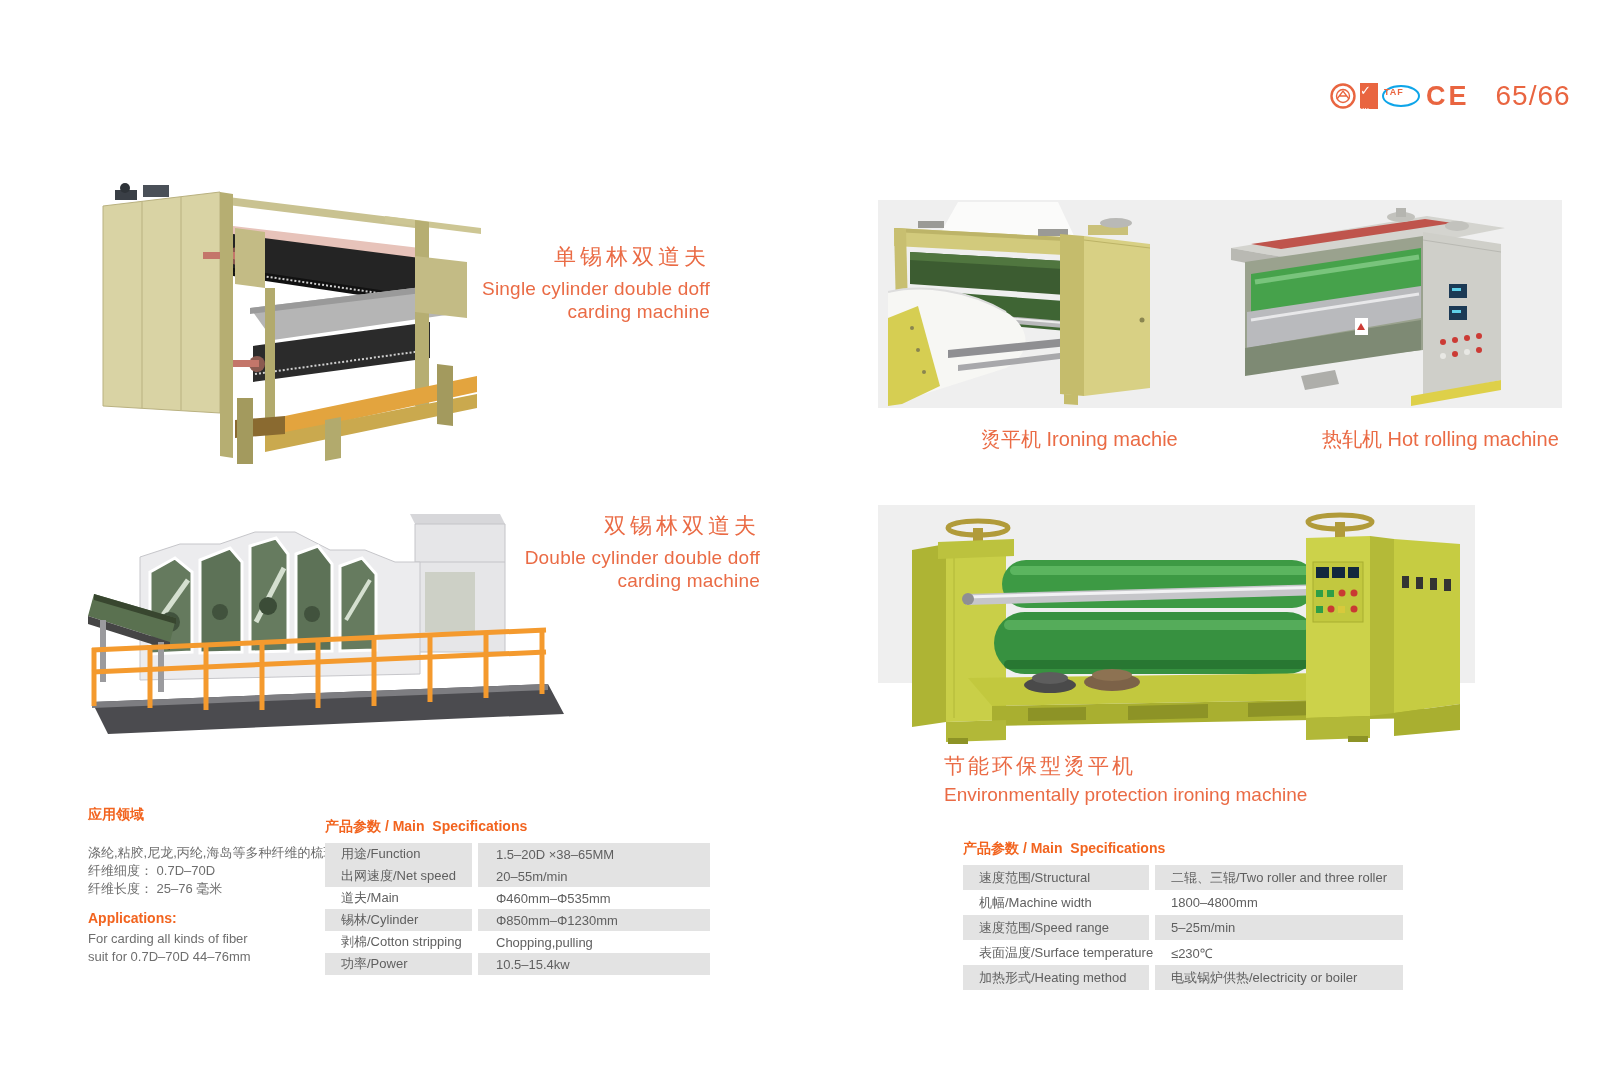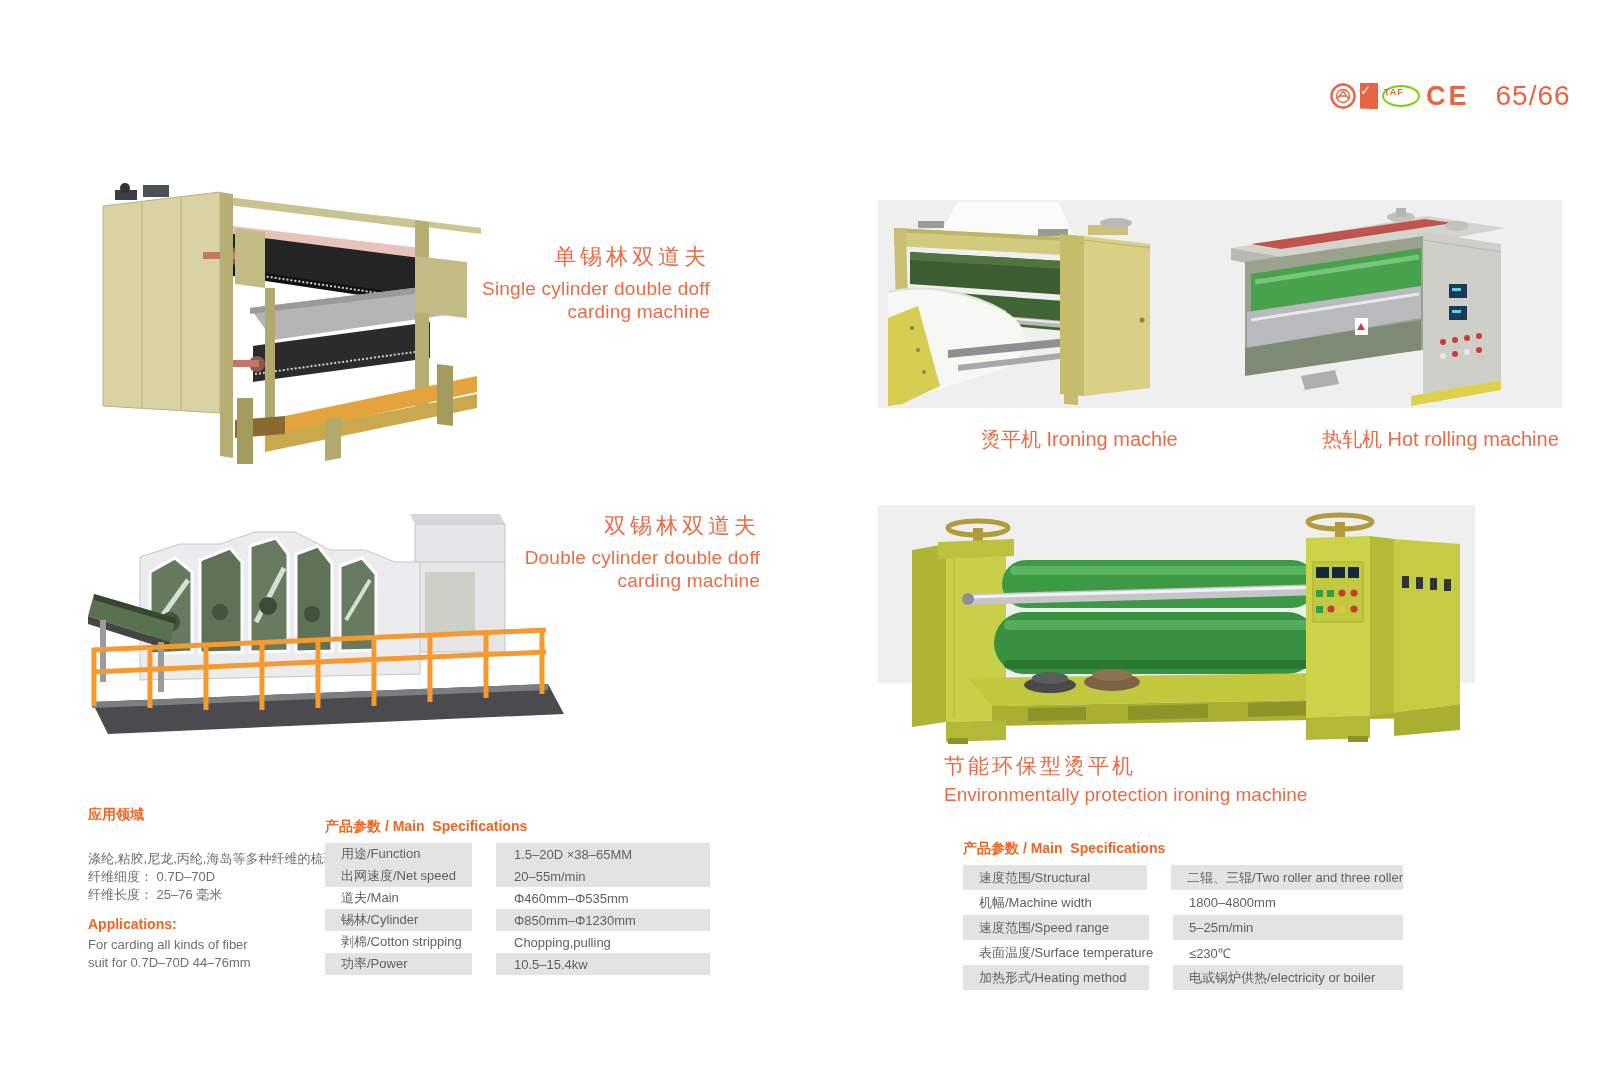--- a/index.html
+++ b/index.html
@@ -21,21 +21,21 @@
   .hdr { position:absolute; top:80px; left:1330px; display:flex; align-items:center; color:#e96540; }
   .hdr .logo { display:inline-block; }
   .seal { width:26px; height:26px; margin-right:4px; }
   .check-badge {
     width:18px; height:26px; background:#e96540; color:#fff; margin-right:4px;
     font-size:13px; display:flex; align-items:center; justify-content:center; flex-direction:column;
   }
   .check-badge .tick { line-height:1; }
   .check-badge .dots { font-size:4px; letter-spacing:1px; line-height:3px; }
   .oval {
-    width:38px; height:22px; border:2px solid #84cc16; border-radius:50%;
+    width:38px; height:22px; border:2px solid #0ea5e9; border-radius:50%;
     display:flex; align-items:center; justify-content:center; margin-right:6px;
     font-size:9px; font-weight:bold; letter-spacing:1px; color:#e96540;
   }
   .ce { font-size:27px; font-weight:bold; letter-spacing:3px; margin-right:26px; }
   .page-num { font-size:28px; font-weight:400; letter-spacing:1px; }
 
   
   .title-block { position:absolute; text-align:right; color:var(--accent); }
   .title-block .zh { font-size:22px; letter-spacing:4px; line-height:28px; }
   .title-block .en { font-size:19px; line-height:23px; letter-spacing:.2px; }
@@ -43,29 +43,29 @@
   .title-left { position:absolute; text-align:left; color:var(--accent); }
   .title-left .zh { font-size:21px; letter-spacing:3px; line-height:28px; }
   .title-left .en { font-size:19px; line-height:23px; }
 
   
   .photo { position:absolute; }
   .gray-panel { position:absolute; background:var(--photo-bg); }
 
   
   .apps { position:absolute; left:88px; top:806px; width:260px; font-size:13px; color:var(--body-text); }
-  .apps .h { color:var(--accent-strong); font-weight:bold; font-size:14px; margin-bottom:26px; }
+  .apps .h { color:var(--accent-strong); font-weight:bold; font-size:14px; margin-bottom:20px; }
   .apps .ln { line-height:18px; }
   .apps .h2 { color:var(--accent-strong); font-weight:bold; font-size:14px; margin-top:12px; margin-bottom:4px; }
 
   
   .spec { position:absolute; }
   .spec .t { color:var(--accent-strong); font-weight:bold; font-size:14px; margin-bottom:7px; white-space:pre; }
   .spec .rows { display:flex; flex-direction:column; }
-  .spec-row { display:flex; gap:24px; }
+  .spec-row { display:flex; gap:6px; }
   .spec-row .cell { display:flex; align-items:center; font-size:13px; color:var(--table-text); white-space:nowrap; background:#fff; }
   .spec-row.odd .cell { background:var(--stripe); }
   .spec-left .spec-row { height:22px; }
   .spec-left .label { width:147px; padding-left:16px; }
   .spec-left .value { flex:1; padding-left:18px; }
   .spec-right .spec-row { height:25px; }
   .spec-right .label { width:186px; padding-left:16px; }
   .spec-right .value { flex:1; padding-left:16px; }
 </style>
 </head>

